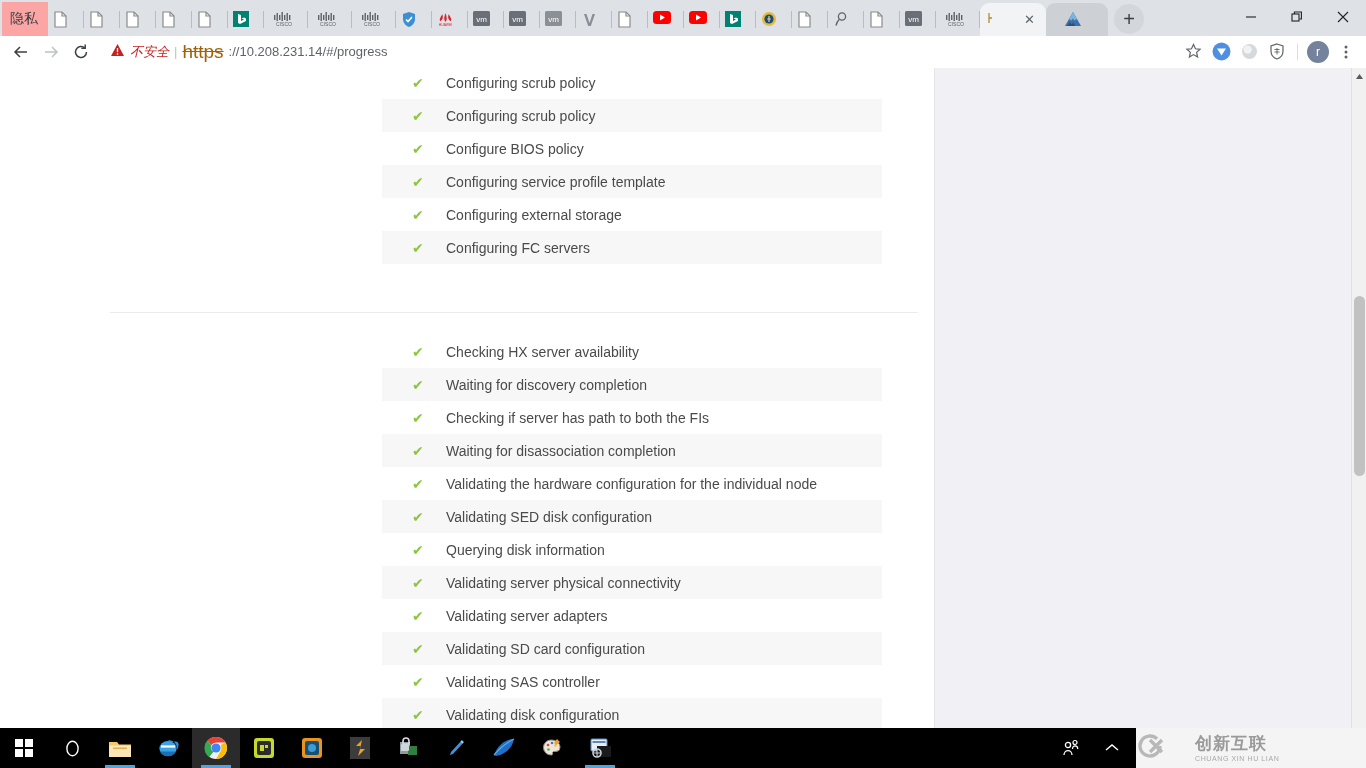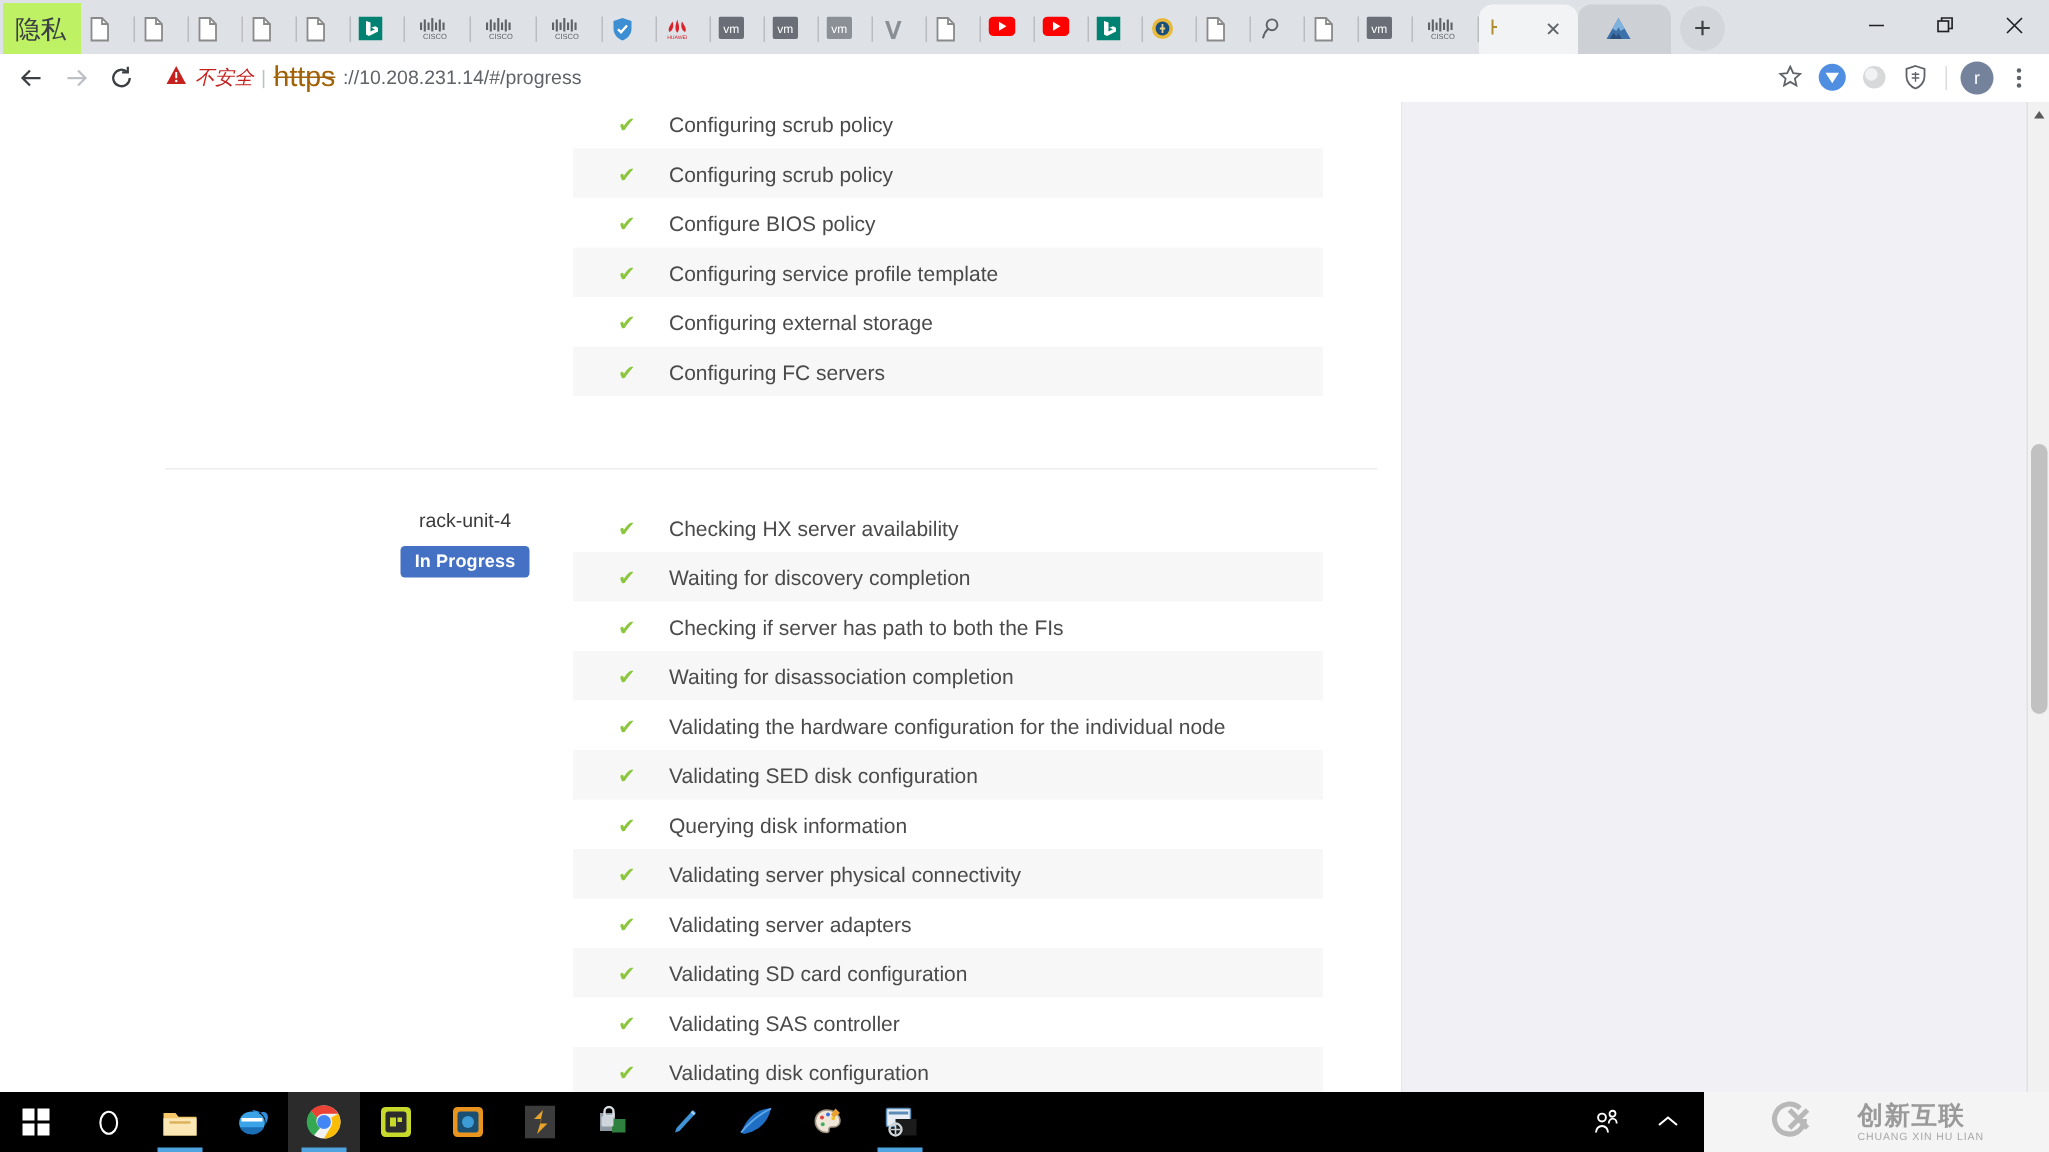--- a/index.html
+++ b/index.html
@@ -14,22 +14,22 @@
   .browser { width: 1366px; height: 728px; background: #dee1e6; position: relative; }
 
   
   .tabstrip {
     height: 36px; background: #dee1e6;
     display: flex; align-items: flex-end; padding-left: 2px;
     position: relative;
   }
   .privacy-chip {
     height: 34px; display: flex; align-items: center;
-    padding: 0 10px 0 8px; font-size: 17px; color: #3c4043;
-    background: #bef264;
+    padding: 0 10px 0 8px; font-size: 14px; color: #3c4043;
+    background: #fca5a5;
   }
   .minitab {
     height: 34px; width: 36px;
     display: flex; align-items: center; justify-content: center;
     position: relative; flex: none;
   }
   .minitab.wide { width: 44px; }
   .minitab::after {
     content: ""; position: absolute; right: 0; top: 9px;
     height: 17px; width: 1px; background: #b9bdc2;
@@ -160,21 +160,21 @@
   .tb-item.active { background: #2b2b2b; }
   .tb-item.active::after,
   .tb-item.open::after {
     content: ""; position: absolute; bottom: 0; left: 9px;
     width: 30px; height: 3px; background: #4ea3e0;
   }
   .tray { margin-left: auto; display: flex; align-items: center; padding-right: 4px; }
   .tray-item { width: 40px; height: 40px; display:flex; align-items:center; justify-content:center; color:#ffffff; }
   .watermark {
     height: 40px; width: 230px; background: #f4f4f4;
-    display: flex; align-items: center; justify-content: center; gap: 23px;
+    display: flex; align-items: center; gap: 23px;
   }
   .wm-text { display: flex; flex-direction: column; line-height: 1; }
   .wm-cn { font-size: 17px; color: #9a9a9a; font-weight: bold; letter-spacing: 1px; }
   .wm-en { font-size: 7px; color: #a8a8a8; letter-spacing: .6px; margin-top: 3px; }
 </style>
 </head>
 <body>
 
 <div class="browser">
 
@@ -577,24 +577,20 @@
             <span class="task-icon">
                 <span class="check">✔</span>
               </span>
             <span class="task-label">Configuring FC servers</span>
           </div>
         </div>
         <div class="group-divider" style="top:246px;"></div>
       </div>
 
       <div class="group" style="height:420px;">
-        <div class="node-meta" style="left:220px; top:26px;">
-          <div class="node-name">rack-unit-4</div>
-          <div class="badge" style="background:#4571c4;">In Progress</div>
-        </div>
 
         <div class="tasklist" style="top:22px;">
           <div class="task-row">
             <span class="task-icon">
                 <span class="check">✔</span>
               </span>
             <span class="task-label">Checking HX server availability</span>
           </div>
           <div class="task-row alt">
             <span class="task-icon">

